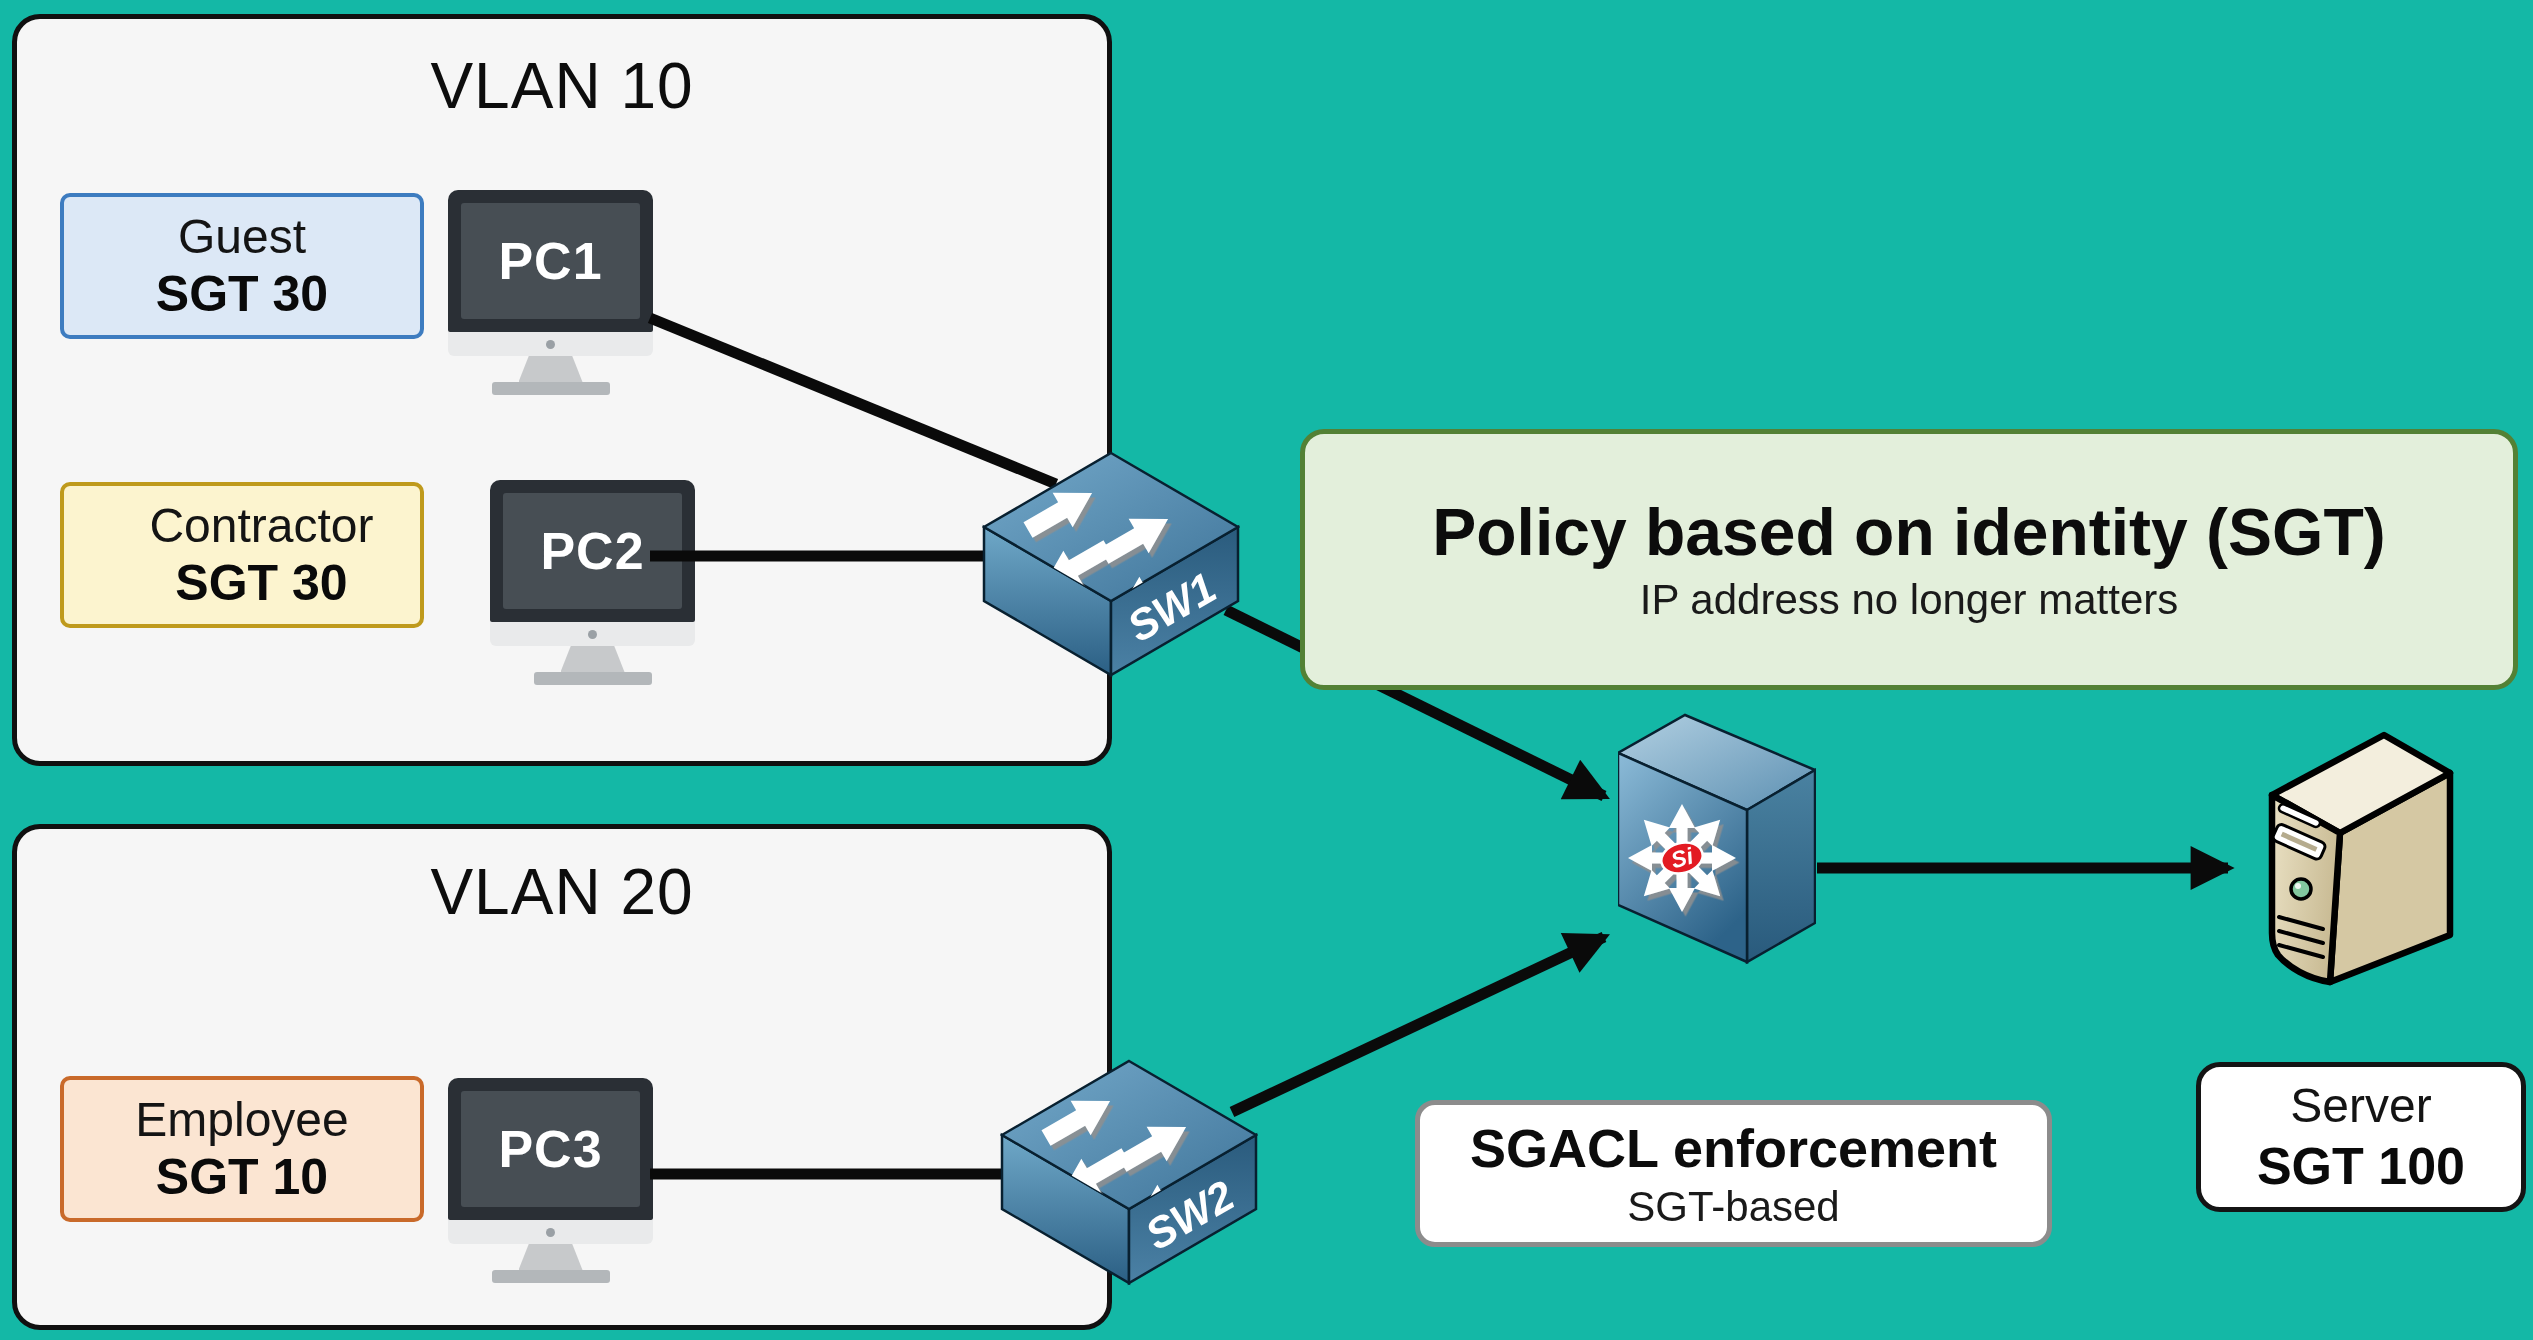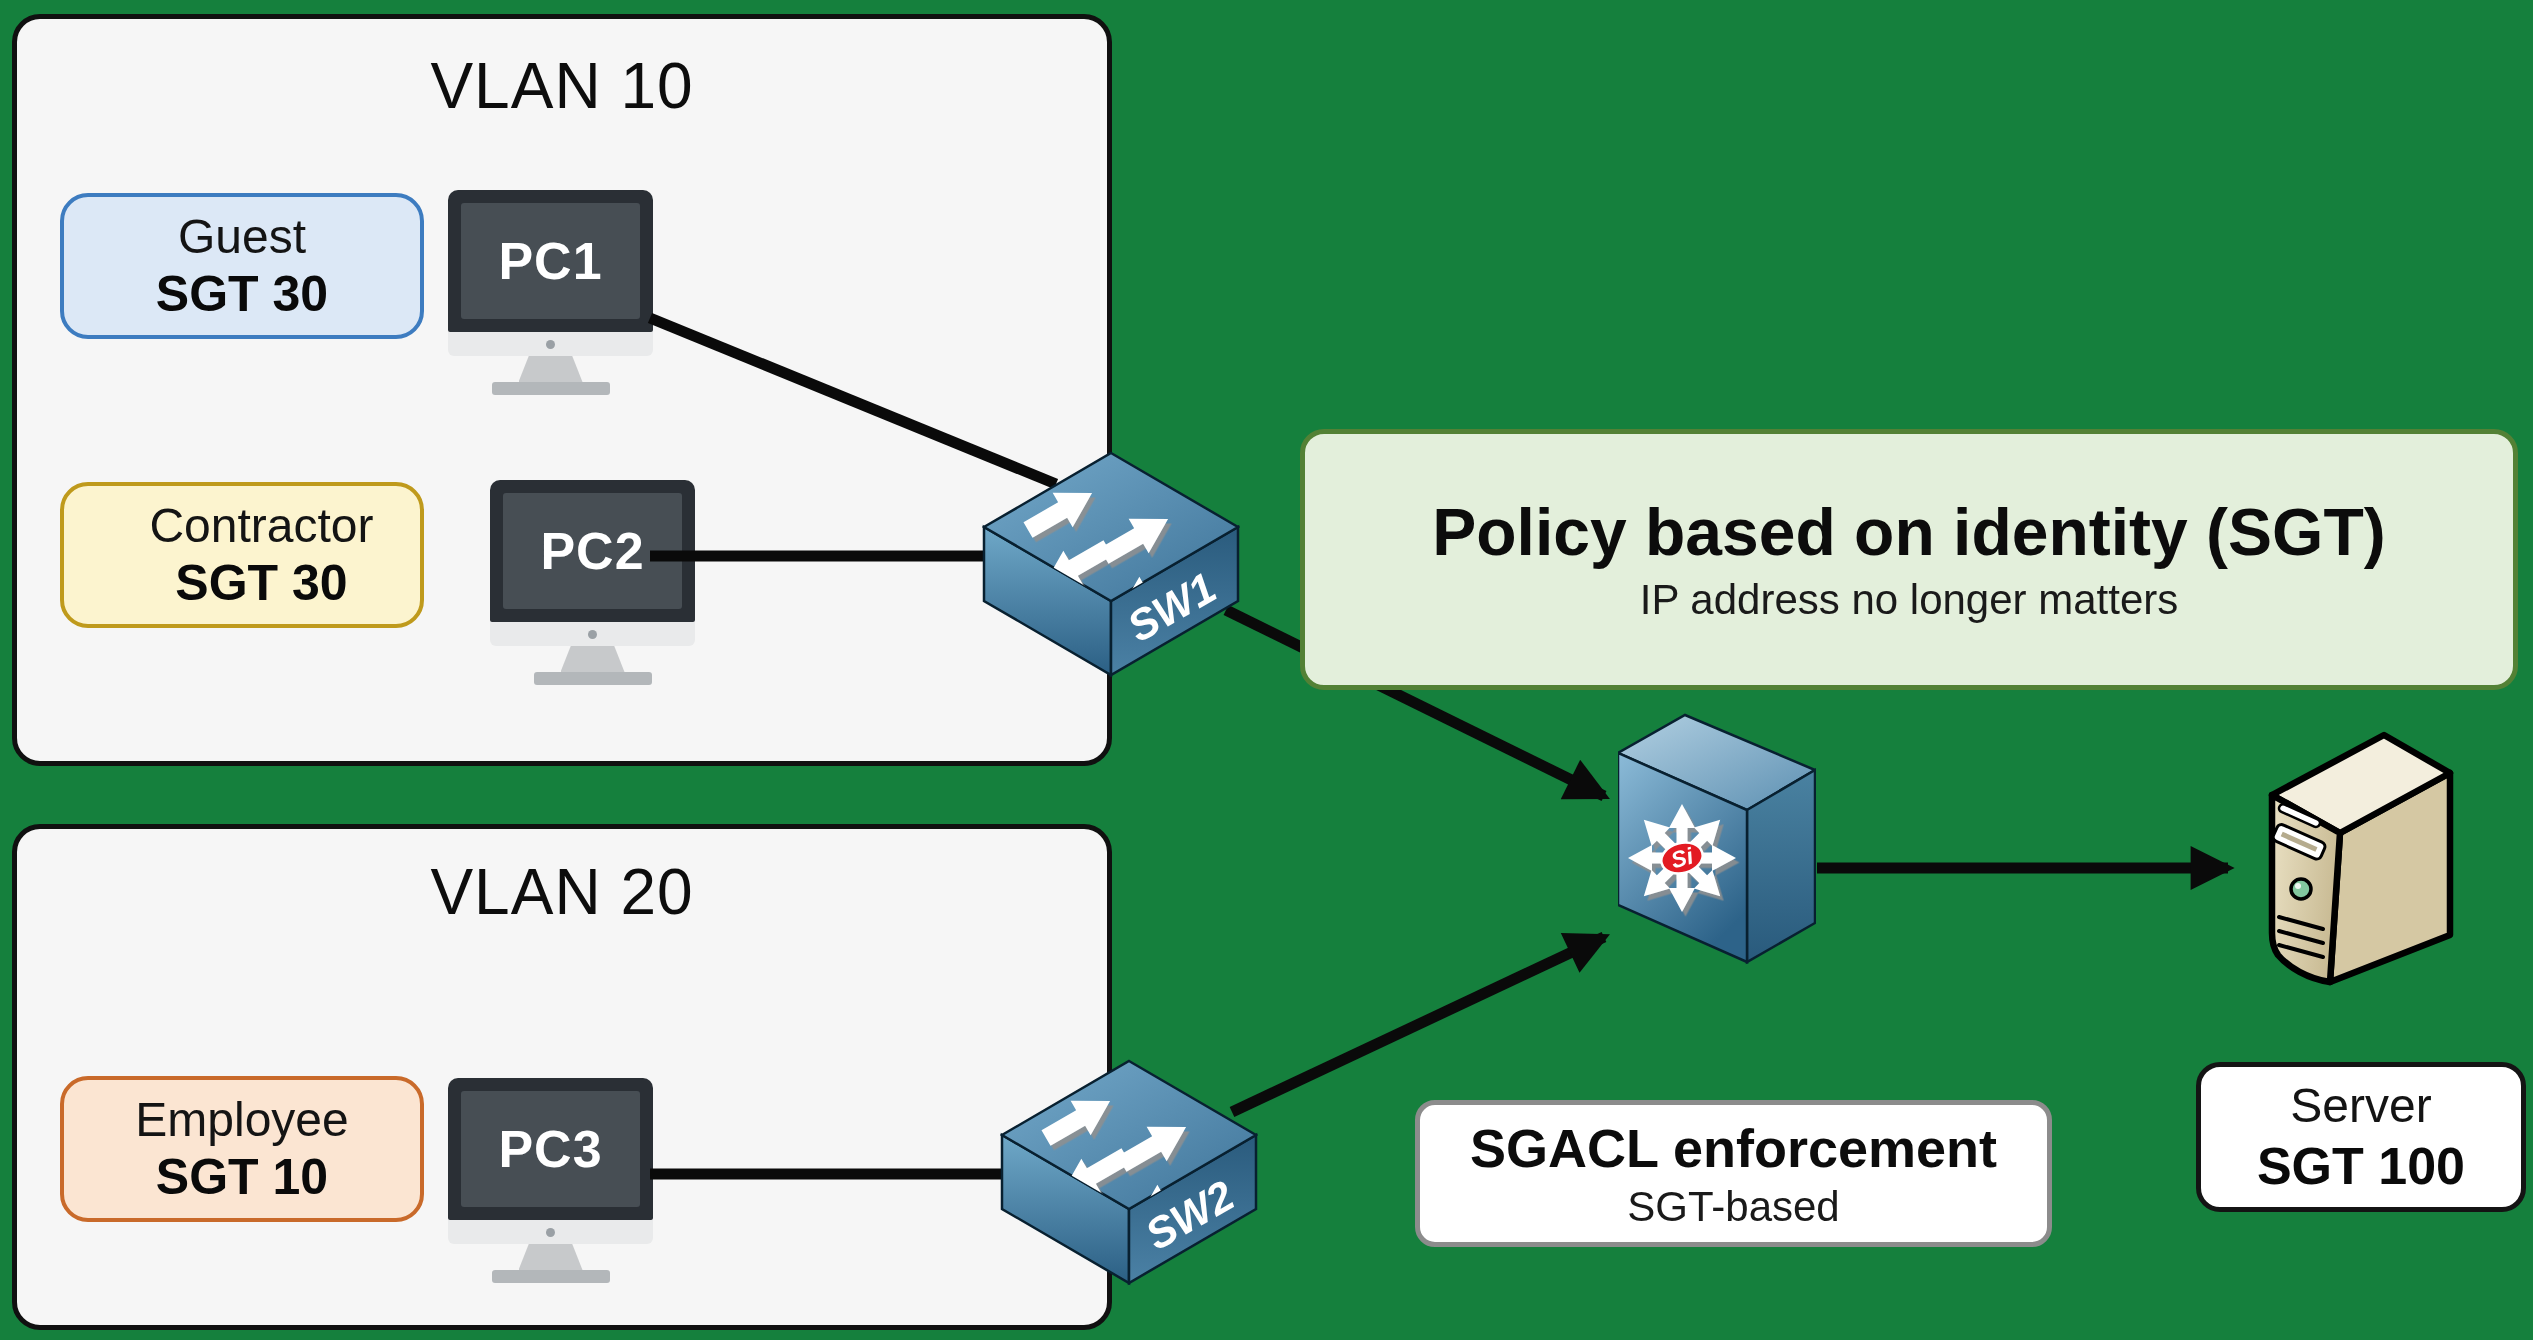--- a/index.html
+++ b/index.html
@@ -1,32 +1,32 @@
 <!DOCTYPE html>
 <html style="--vlan-fill: #f6f6f6; --vlan-border: #101010; --guest-fill: #dce8f6; --guest-border: #3d7cc0; --contractor-fill: #fcf4cf; --contractor-border: #bf9a1c; --employee-fill: #fbe5d2; --employee-border: #c96a2a; --policy-fill: #e3efdb; --policy-border: #538135; --enforcement-border: #8c8c8c; --server-label-border: #141414; --connector: #0a0a0a; --si-badge: #e31b23; --switch-blue: #3c7193; --server-beige: #d5c8a3;"><head>
 <meta charset="utf-8">
 <style>
   html,body{margin:0;padding:0;background:#ffffff;}
   .canvas{
-    position:relative; width:2533px; height:1340px; background:#15803d;
+    position:relative; width:2533px; height:1340px; background:#14b8a6;
     font-family:"Liberation Sans", sans-serif; overflow:hidden; color:#111;
   }
   
   .vlan-box{
     position:absolute; background:var(--vlan-fill,#f6f6f6);
     border:5px solid var(--vlan-border,#101010); border-radius:28px; box-sizing:border-box;
   }
   .vlan-title{
     position:absolute; left:0; width:100%; text-align:center;
     font-size:64px; font-weight:500; letter-spacing:1px; color:#0d0d0d;
   }
   
   .epcard{
     position:absolute; width:364px; height:146px; box-sizing:border-box;
-    border:4px solid #888; border-radius:28px;
+    border:4px solid #888; border-radius:10px;
     display:flex; flex-direction:column; align-items:center; justify-content:center; gap:0px;
   }
   .epcard .role{font-size:48px; font-weight:400; line-height:56px; color:#141414;}
   .epcard .sgt{font-size:50px; font-weight:700; line-height:58px; color:#0a0a0a;}
   .card-guest{background:var(--guest-fill,#dce8f6); border-color:var(--guest-border,#3d7cc0);}
   .card-contractor{background:var(--contractor-fill,#fcf4cf); border-color:var(--contractor-border,#bf9a1c);}
   .card-employee{background:var(--employee-fill,#fbe5d2); border-color:var(--employee-border,#c96a2a);}
   
   .pc{position:absolute; width:205px;}
   .pc .screen{

